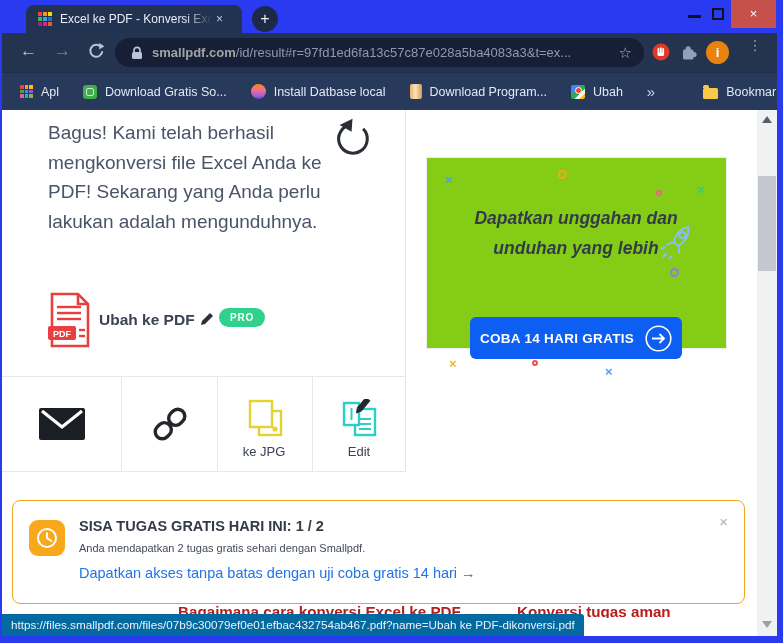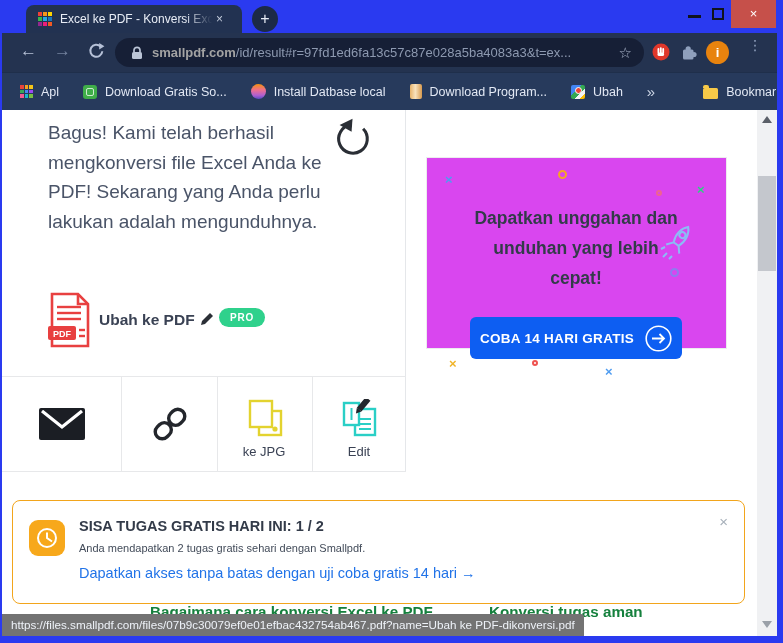--- a/index.html
+++ b/index.html
@@ -72,48 +72,48 @@
   .btn-green { position:absolute; left:294px; top:188px; width:187px; height:54px; background:#6cc431; border-radius:4px; z-index:5; }
   .btn-green .main { position:absolute; left:0; top:0; width:133px; height:54px; display:flex; align-items:center; justify-content:center; gap:11px;
                      color:#fff; font-size:15px; font-weight:bold; letter-spacing:1px; }
   .btn-green .sep { position:absolute; left:133px; top:0; width:1px; height:54px; background:rgba(0,0,0,.14); }
   .btn-green .chev { position:absolute; left:134px; top:0; width:53px; height:54px; display:flex; align-items:center; justify-content:center; }
 
   .share-row { position:absolute; left:0; top:266px; width:404px; height:96px; border-top:1px solid #e7e8ea; border-bottom:1px solid #e7e8ea;padding-left:46px; }
   .share-row .cdiv { position:absolute; top:0; width:1px; height:100%; background:#e7e8ea; }
   .share-label { position:absolute; font-size:13px; color:#3a4254; top:67px; width:90px; text-align:center; }
 
-  .card { position:absolute; left:424px; top:47px; width:301px; height:192px; border:1px solid #ececee; background:#d946ef; z-index:1; }
+  .card { position:absolute; left:424px; top:47px; width:301px; height:192px; border:1px solid #ececee; background:#84cc16; z-index:1;font-style:italic; }
   .headline { position:absolute; left:10px; top:45px; width:278px; text-align:center; font-size:17.5px; font-weight:bold;
               line-height:30px; color:#333b49; }
   .btn-blue { position:absolute; left:468px; top:207px; width:212px; height:42px; background:#0d5ef2; border-radius:6px; z-index:8;
               display:flex; align-items:center; justify-content:center; gap:11px; color:#fff; font-size:13.5px; font-weight:bold; letter-spacing:.3px; }
 
   .conf { position:absolute; font-weight:bold; font-size:13px; z-index:2; }
   .ring { position:absolute; border-radius:50%; z-index:2; }
 
   .notice { position:absolute; left:10px; top:390px; width:733px; height:104px; border:1px solid #f2a51c; border-radius:8px; background:#fff; z-index:6; }
   .clockbox { position:absolute; left:16px; top:19px; width:36px; height:36px; border-radius:9px; background:#f7a81b;
               display:flex; align-items:center; justify-content:center; }
   .notice-title { position:absolute; left:66px; top:17px; font-size:14.5px; font-weight:bold; color:#333b49; }
   .notice-body  { position:absolute; left:66px; top:41px; font-size:11px; color:#424b59; }
   .notice-link  { position:absolute; left:66px; top:64px; font-size:14.5px; color:#2173e8; }
   .notice-close { position:absolute; right:16px; top:12px; color:#a7b0ba; font-size:15px; }
 
   .headings-strip { position:absolute; left:0; top:495px; width:755px; height:13px; overflow:hidden; }
-  .hsec { position:absolute; top:-2px; font-size:15.2px; font-weight:bold; color:#15803d; white-space:nowrap; }
+  .hsec { position:absolute; top:-2px; font-size:15.2px; font-weight:bold; color:#b91c1c; white-space:nowrap;margin-left:28px; }
 
   
   #scrollbar { position:absolute; left:757px; top:110px; width:20px; height:526px; background:#f0f1f3; }
   .sb-up { position:absolute; left:5px; top:6px; width:0; height:0; border-left:5px solid transparent; border-right:5px solid transparent; border-bottom:7px solid #5a5f68; }
   .sb-thumb { position:absolute; left:1px; top:66px; width:18px; height:95px; background:#c4c7cd; }
   .sb-down { position:absolute; left:5px; bottom:8px; width:0; height:0; border-left:5px solid transparent; border-right:5px solid transparent; border-top:7px solid #9aa0a8; }
 
   
-  #statusbar { position:absolute; left:2px; top:614px; height:22px; background:#737373; color:#eef2f8; font-size:11.7px;
+  #statusbar { position:absolute; left:2px; top:614px; height:22px; background:#0369a1; color:#eef2f8; font-size:11.7px;
                line-height:22px; padding:0 9px; white-space:nowrap; border-radius:0 3px 0 0; z-index:9; }
 
   
   .frame-right { position:absolute; left:777px; top:0; width:6px; height:643px; background:#2a3af0; z-index:10; }
   .frame-bottom { position:absolute; left:0; top:636px; width:783px; height:7px; background:#2a3af0; z-index:8; }
   .frame-left { position:absolute; left:0; top:33px; width:2px; height:603px; background:#2a3af0; z-index:10; }
 </style>
 </head>
 <body>
 
@@ -296,21 +296,20 @@
             </g>
         </svg>
       </div>
       <div class="share-label" style="left:312px">Edit</div>
     </div>
 
     <div class="card">
       <div class="headline">
         <div>Dapatkan unggahan dan</div>
         <div>unduhan yang lebih</div>
-        <div>cepat!</div>
       </div>
     </div>
 
     <span class="conf" style="left:443px;top:62px;color:#4f9cf0">×</span>
     <span class="ring" style="left:556px;top:60px;width:9px;height:9px;border:2px solid #f5a623"></span>
     <span class="ring" style="left:654px;top:80px;width:6px;height:6px;border:2px solid #ef6292"></span>
     <span class="conf" style="left:695px;top:72px;color:#2ecf83">×</span>
     <span class="ring" style="left:668px;top:158px;width:9px;height:9px;border:2px solid #8f7bef"></span>
     <span class="conf" style="left:447px;top:246px;color:#f0b429">×</span>
     <span class="ring" style="left:530px;top:250px;width:6px;height:6px;border:2px solid #ef5350"></span>

